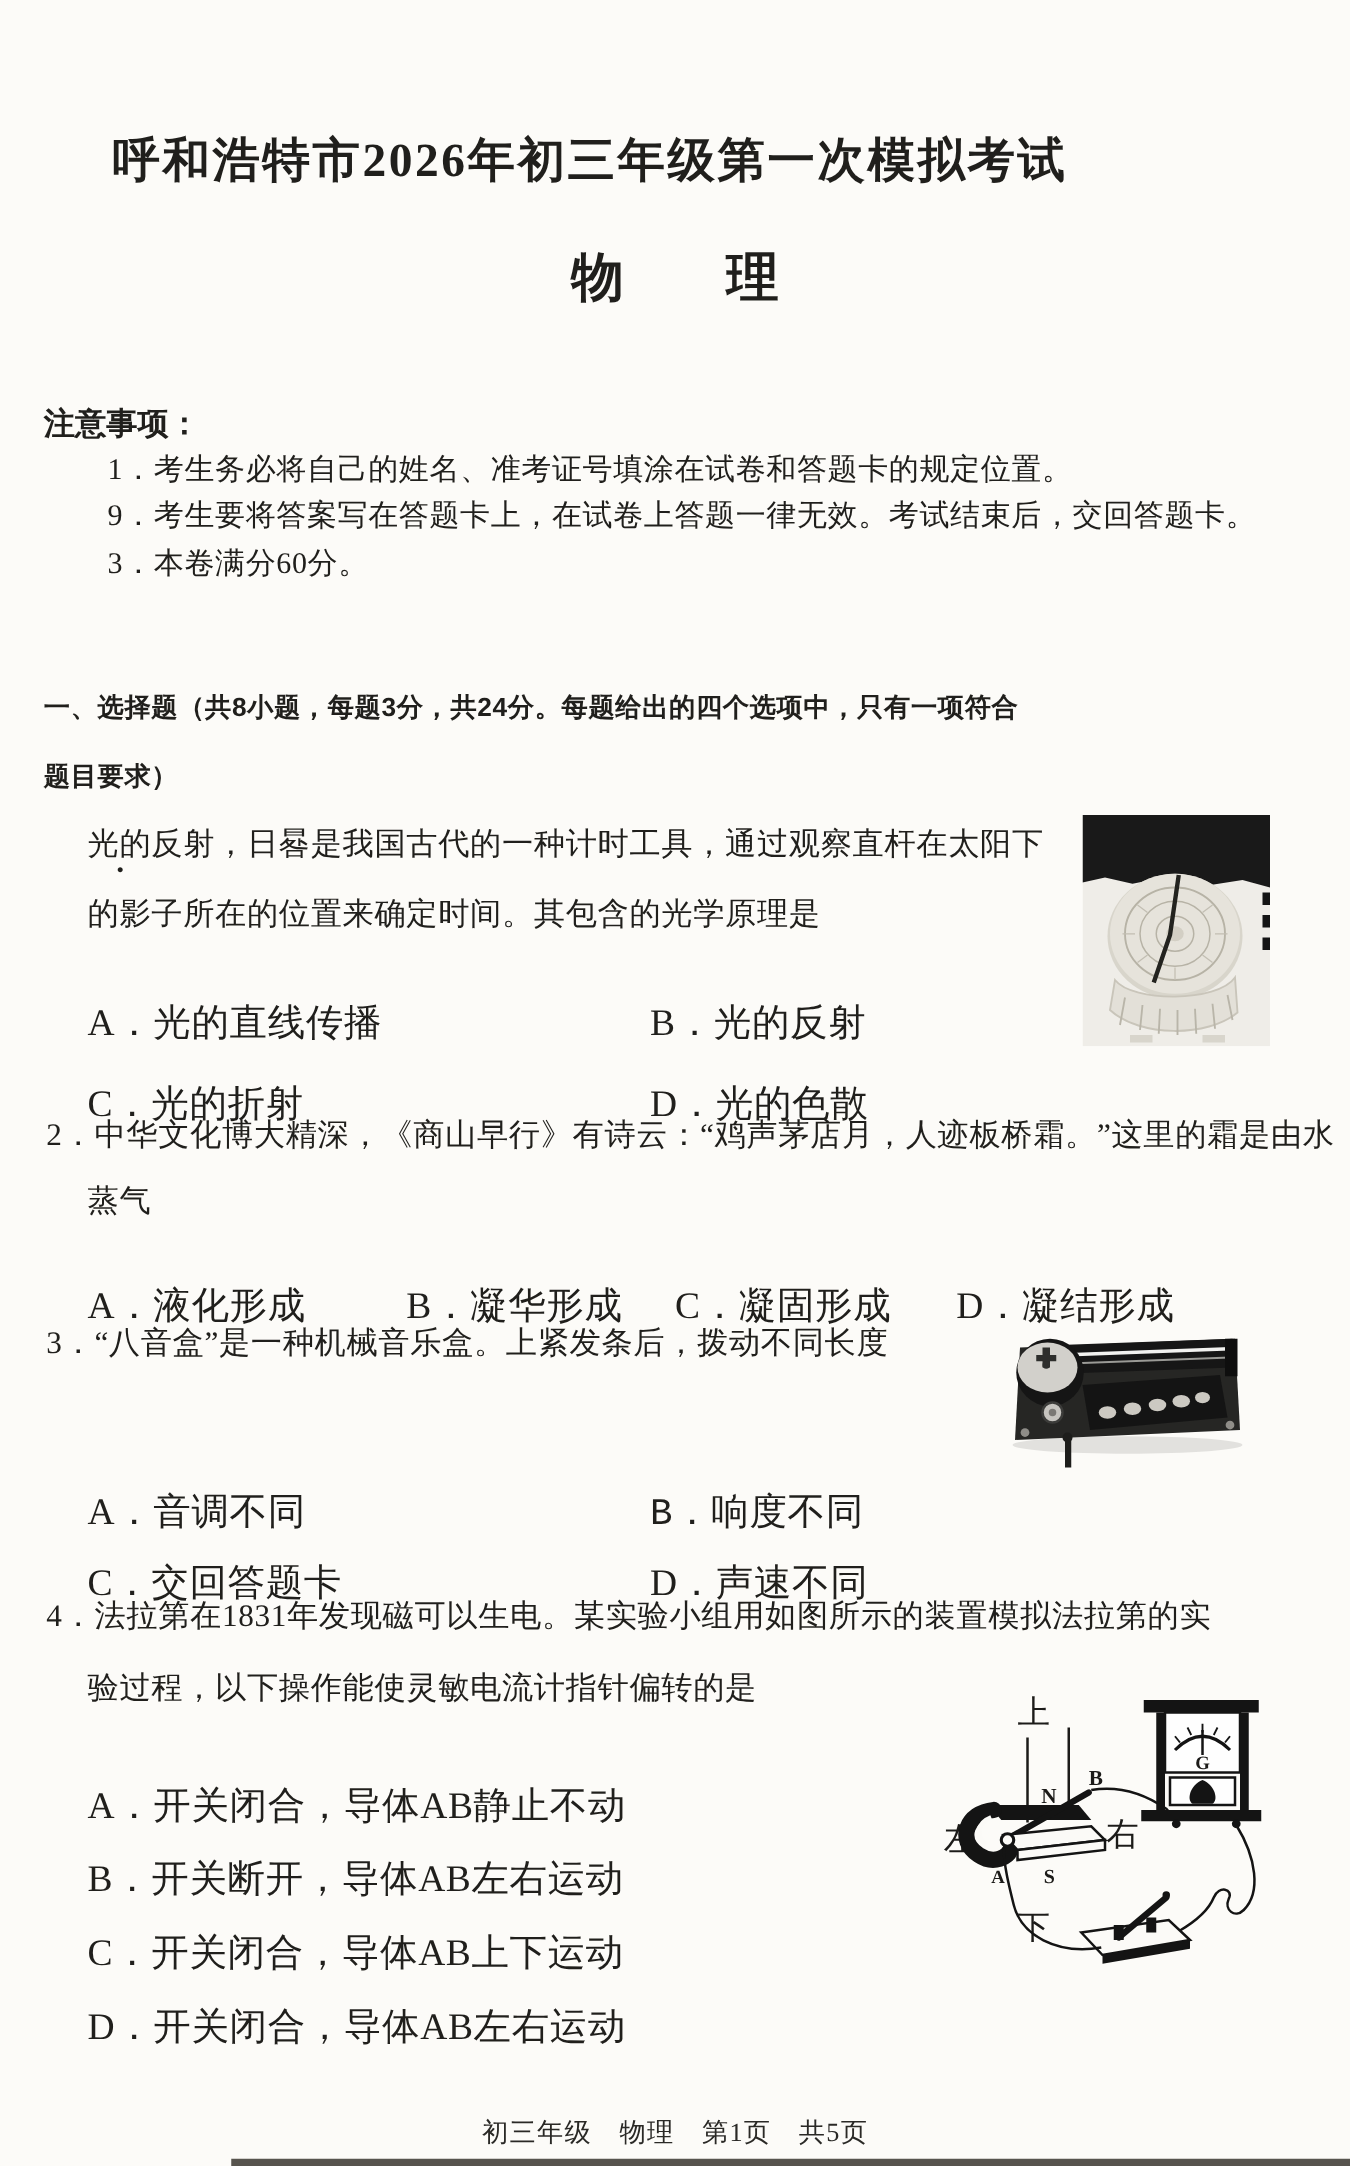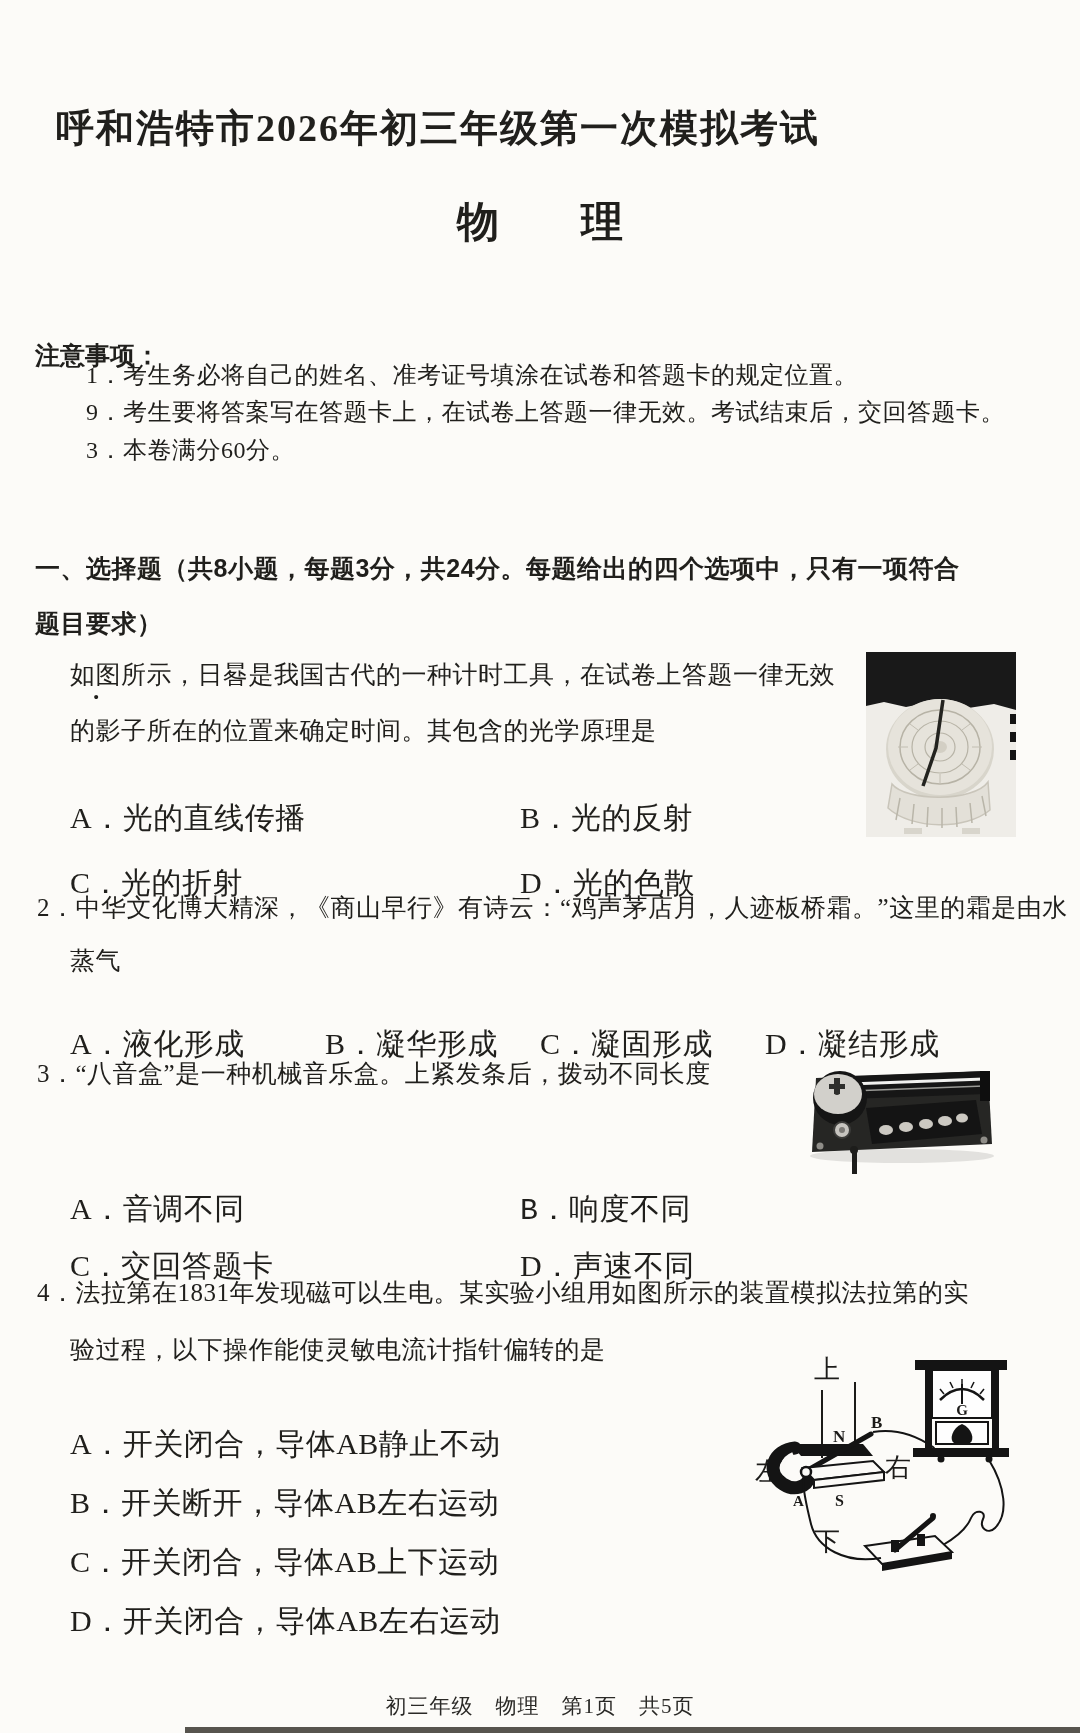--- a/index.html
+++ b/index.html
@@ -4,25 +4,25 @@
 <style>
   html,body{margin:0;padding:0;}
   .page{
     position:relative;width:1080px;height:1733px;
     background:#fcfbf8;overflow:hidden;
     font-family:"Liberation Serif","DejaVu Serif",serif;
     color:#201f1c;
   }
   .abs{position:absolute;white-space:nowrap;}
   .hei{font-family:"Liberation Sans","DejaVu Sans",sans-serif;font-weight:700;}
-  .title{width:876px;text-align:center;font-size:38px;font-weight:700;letter-spacing:2px;}
+  .title{width:876px;text-align:center;font-size:38px;font-weight:700;letter-spacing:2px;margin-left:34px;}
   .subject{width:1080px;text-align:center;font-size:42px;font-weight:700;letter-spacing:20px;}
-  .notice-head{font-size:25px;margin-top:17px;}
+  .notice-head{font-size:25px;}
   .notice-item{font-size:24px;letter-spacing:0.5px;}
-  .section-head{font-size:25px;letter-spacing:0.5px;}
+  .section-head{font-size:21px;letter-spacing:0.5px;}
   .qtext{font-size:25px;letter-spacing:0.5px;}
   .opt{font-size:30px;letter-spacing:0.5px;margin-top:27px;}
   .footer{width:1080px;text-align:center;font-size:21px;letter-spacing:1px;color:#2a2926;}
   .bottom-bar{position:absolute;left:185px;right:0;bottom:0;height:6px;background:#57544e;}
   svg text{font-family:"Liberation Serif","DejaVu Serif",serif;}
 </style>
 </head>
 <body>
 
 <div class="page">
@@ -31,21 +31,21 @@
   <div class="abs subject" style="top:194px;left:10px;">物　理</div>
 
   <div class="abs notice-head hei" style="top:322px;left:35px;">注意事项：</div>
   <div class="abs notice-item" style="top:359px;left:86px;">1．考生务必将自己的姓名、准考证号填涂在试卷和答题卡的规定位置。</div>
   <div class="abs notice-item" style="top:396px;left:86px;">9．考生要将答案写在答题卡上，在试卷上答题一律无效。考试结束后，交回答题卡。</div>
   <div class="abs notice-item" style="top:434px;left:86px;">3．本卷满分60分。</div>
 
   <div class="abs section-head hei" style="top:552px;left:35px;">一、选择题（共8小题，每题3分，共24分。每题给出的四个选项中，只有一项符合</div>
   <div class="abs section-head hei" style="top:607px;left:35px;">题目要求）</div>
 
-  <div class="abs qtext" style="top:658px;left:70px;">如图所示，日晷是我国古代的一种计时工具，在试卷上答题一律无效</div>
+  <div class="abs qtext" style="top:658px;left:70px;">光的反射，日晷是我国古代的一种计时工具，通过观察直杆在太阳下</div>
   <div class="abs qtext" style="top:683px;left:92px;font-weight:700;">·</div>
   <div class="abs qtext" style="top:714px;left:70px;">的影子所在的位置来确定时间。其包含的光学原理是</div>
   <div class="abs opt" style="top:771px;left:70px;">A．光的直线传播</div>
   <div class="abs opt" style="top:771px;left:520px;">B．光的反射</div>
   <div class="abs opt" style="top:836px;left:70px;">C．光的折射</div>
   <div class="abs opt" style="top:836px;left:520px;">D．光的色散</div>
 
   <svg class="abs" style="top:652px;left:866px;" width="150" height="185" viewBox="0 0 150 185">
     <rect x="0" y="0" width="150" height="185" fill="#efede8"></rect>
     <path d="M0,0 H150 V58 L128,52 L96,57 L70,49 L40,55 L18,50 L0,54 Z" fill="#191919"></path>

